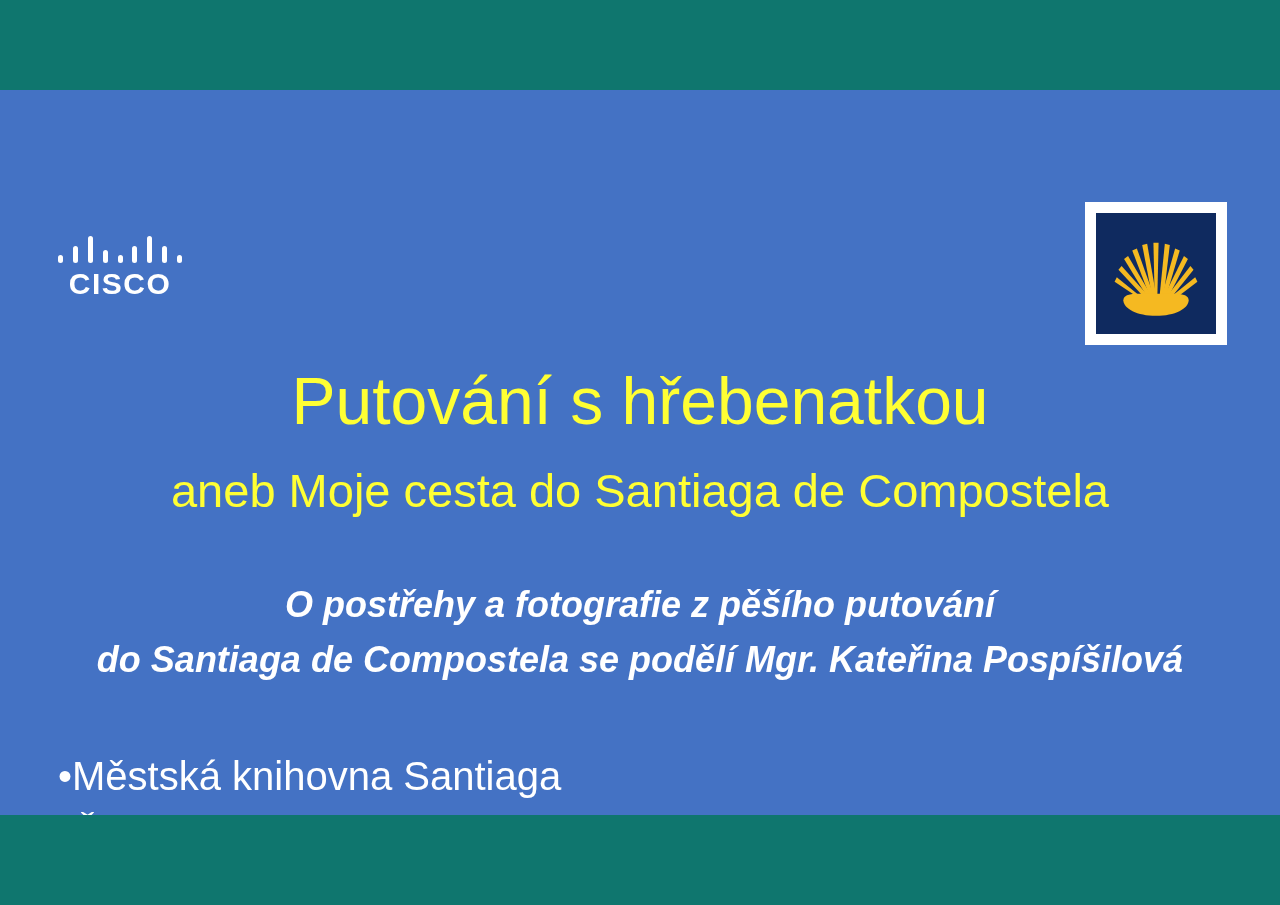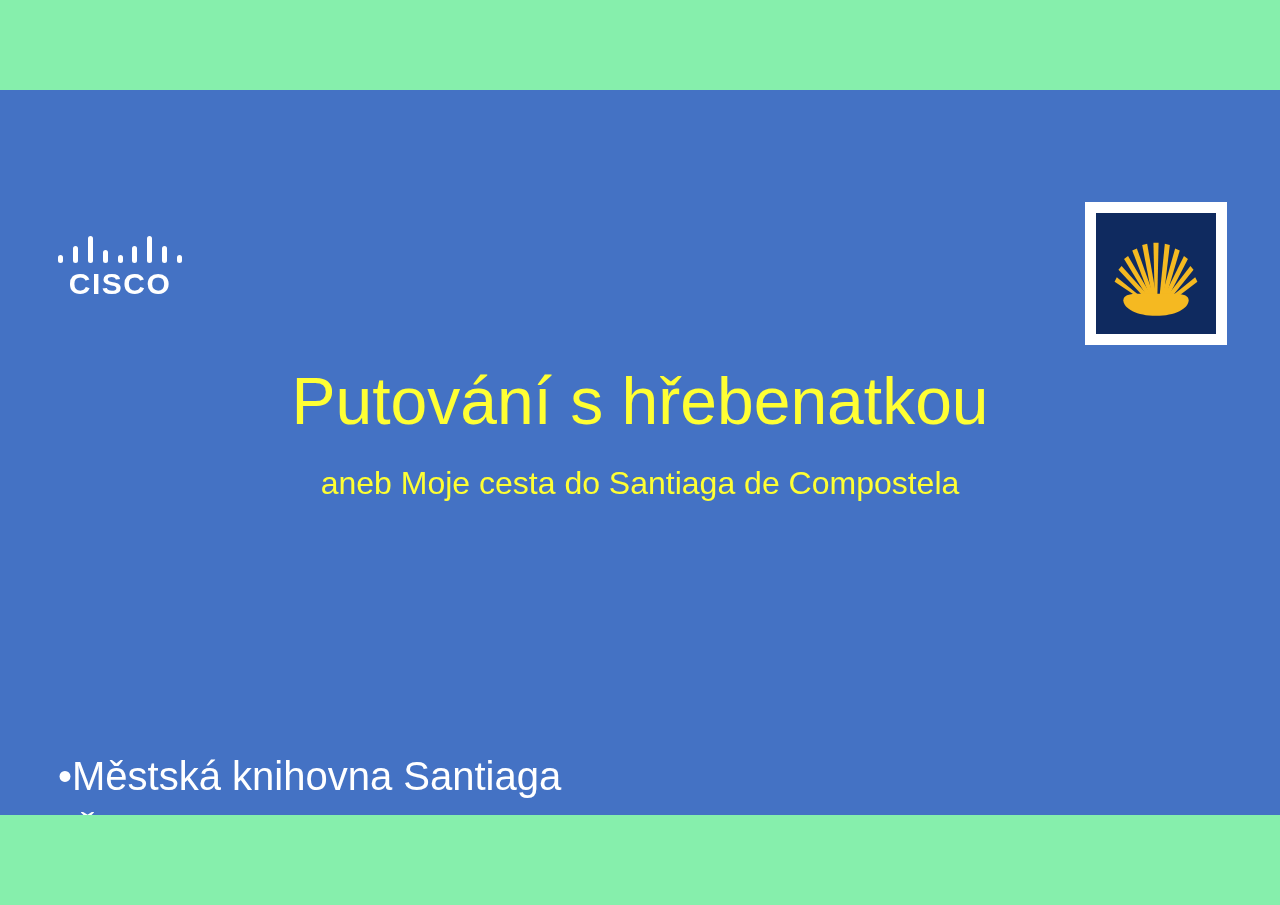--- a/index.html
+++ b/index.html
@@ -12,21 +12,21 @@
     height: 905px;
     font-family: "Liberation Sans", sans-serif;
     overflow: hidden;
   }
 
   
   .page {
     position: relative;
     width: 1280px;
     height: 905px;
-    background: #86efac;
+    background: #0f766e;
   }
   .slide {
     position: absolute;
     left: 0;
     top: 90px;
     width: 1280px;
     height: 725px;
     background: #4472c4;
     overflow: hidden;
   }
@@ -111,21 +111,21 @@
     font-weight: normal;
     white-space: nowrap;
   }
   .title-sub {
     position: absolute;
     left: 0;
     top: 377px;
     width: 1280px;
     text-align: center;
     color: #ffff33;
-    font-size: 32px;
+    font-size: 47px;
     line-height: 1;
     font-weight: normal;
     white-space: nowrap;
   }
 
   
   .body-block {
     position: absolute;
     left: 0;
     top: 488px;
@@ -197,20 +197,24 @@
 
             <path d="M50 95.5 C29.5 95.5 14.5 87.5 14.5 78.5 C14.5 73.8 20.5 71.5 28.5 71.5 L71.5 71.5 C79.5 71.5 85.5 73.8 85.5 78.5 C85.5 87.5 70.5 95.5 50 95.5 Z"></path>
           </g>
         </svg>
       </div>
     </div>
 
     <div class="title-main">Putování s hřebenatkou</div>
     <div class="title-sub">aneb Moje cesta do Santiaga de Compostela</div>
 
+    <div class="body-block">
+      <div>O postřehy a fotografie z pěšího putování</div>
+      <div>do Santiaga de Compostela se podělí Mgr. Kateřina Pospíšilová</div>
+    </div>
 
     <div class="bullets">
       <div class="bullet-item"><span class="dot">•</span><span>Městská knihovna Santiaga</span></div>
       <div class="bullet-item"><span class="dot">•</span><span>Čtvrtek 9. března 2023 v 17:00 h</span></div>
     </div>
 
   </div>
 </div>
 
 </body></html>

